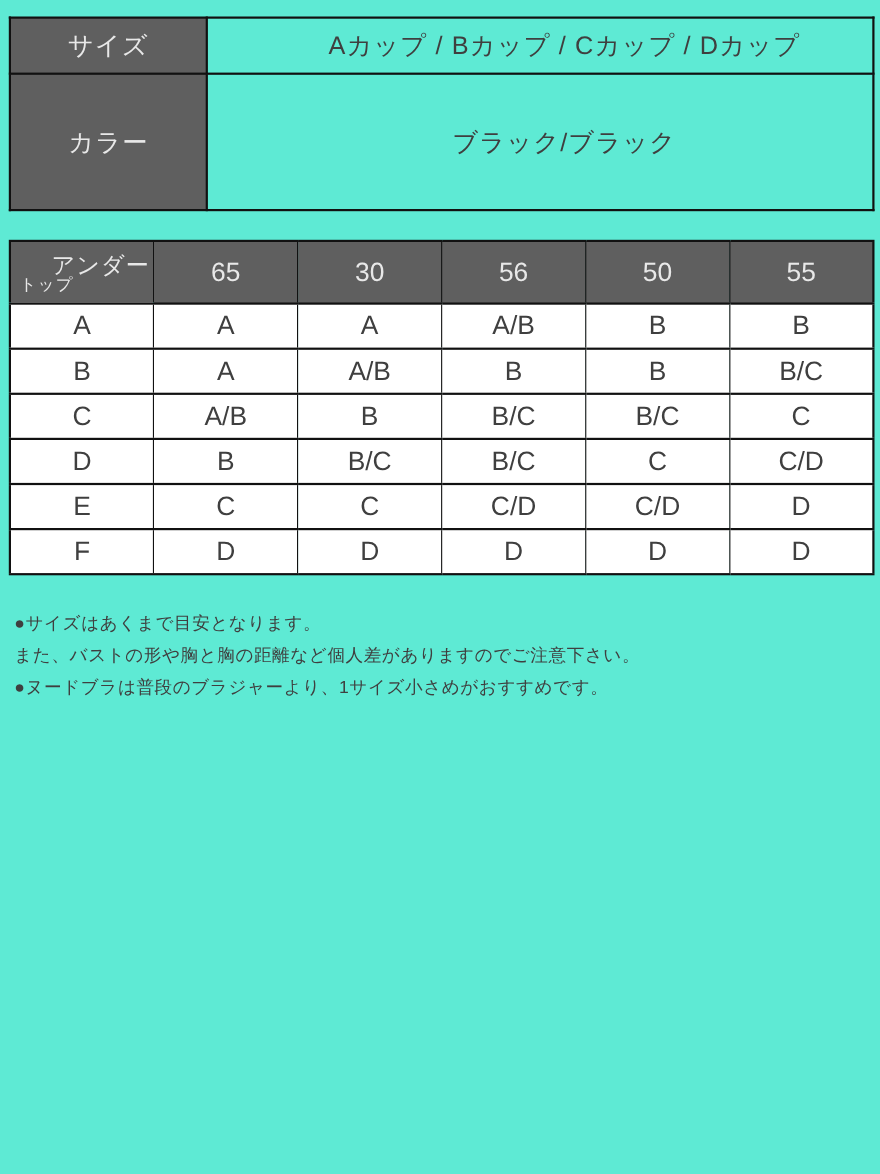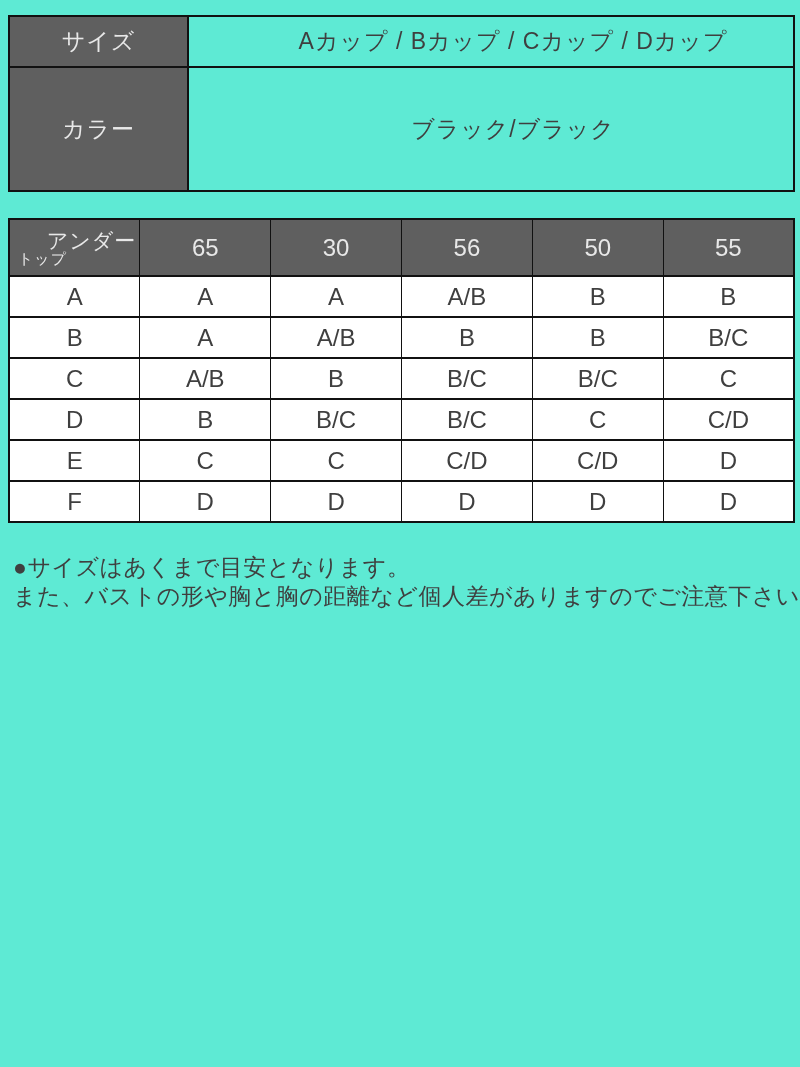--- a/index.html
+++ b/index.html
@@ -91,21 +91,21 @@
   .corner-top{
     position:absolute;
     bottom:6px; left:8px;
     font-size:15px;
     letter-spacing:1px;
   }
 
   
   .notes{
     margin:30px 0 0 13px;
-    font-size:23px;
+    font-size:16px;
     line-height:29px;
     color:var(--note-text);
     letter-spacing:0.5px;
     white-space:nowrap;
   }
   .note-line{ display:block; }
 </style>
 </head>
 <body>
 
@@ -186,15 +186,16 @@
           <td>D</td>
           <td>D</td>
           <td>D</td>
         </tr>
       </tbody>
   </table>
 
   <div class="notes" id="notes">
       <span class="note-line">●サイズはあくまで目安となります。</span>
       <span class="note-line">また、バストの形や胸と胸の距離など個人差がありますのでご注意下さい。</span>
+      <span class="note-line">●ヌードブラは普段のブラジャーより、1サイズ小さめがおすすめです。</span>
     </div>
 
 </div>
 
 </body></html>

